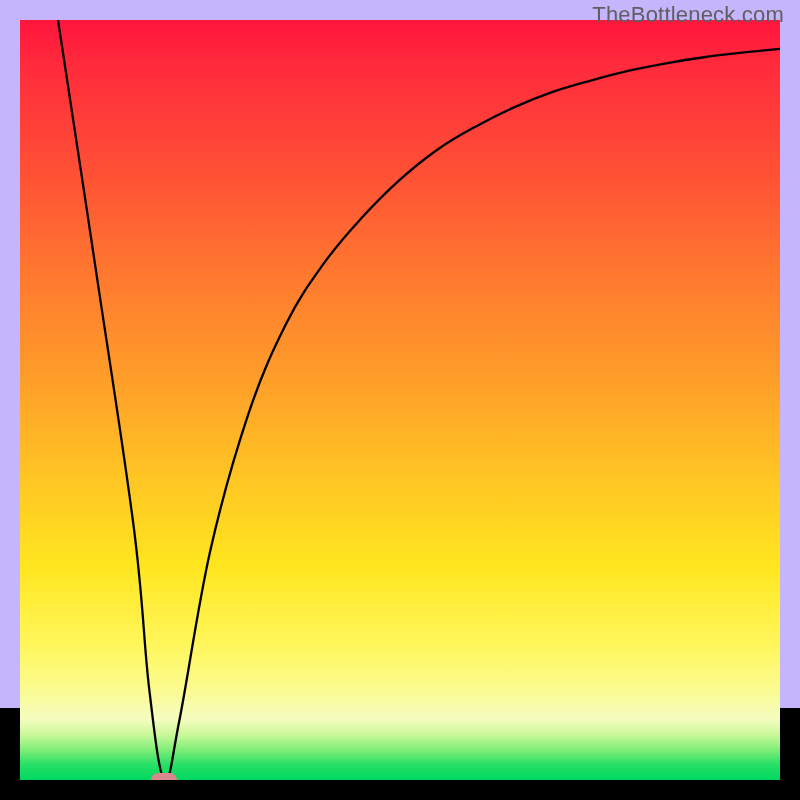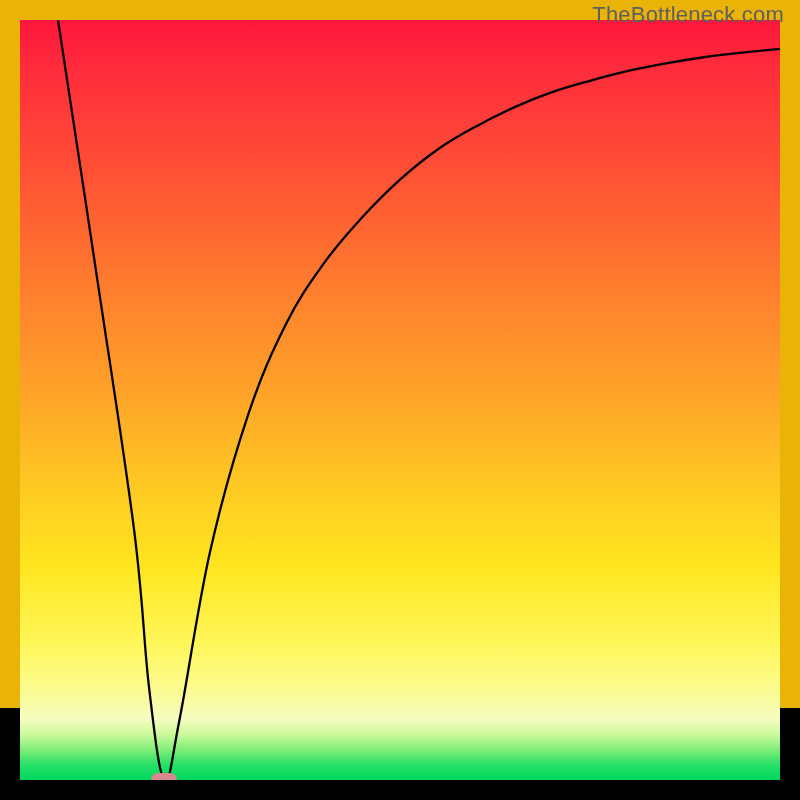--- a/index.html
+++ b/index.html
@@ -8,21 +8,21 @@
     width: 800px;
     height: 800px;
     background: #000;
     overflow: hidden;
     font-family: Arial, Helvetica, sans-serif;
   }
   .frame {
     position: relative;
     width: 800px;
     height: 708px;
-    background: #eab308;
+    background: #c4b5fd;
   }
   .plot-area {
     position: absolute;
     left: 20px;
     top: 20px;
     width: 760px;
     height: 760px;
     overflow: hidden;
     
     background: linear-gradient(

